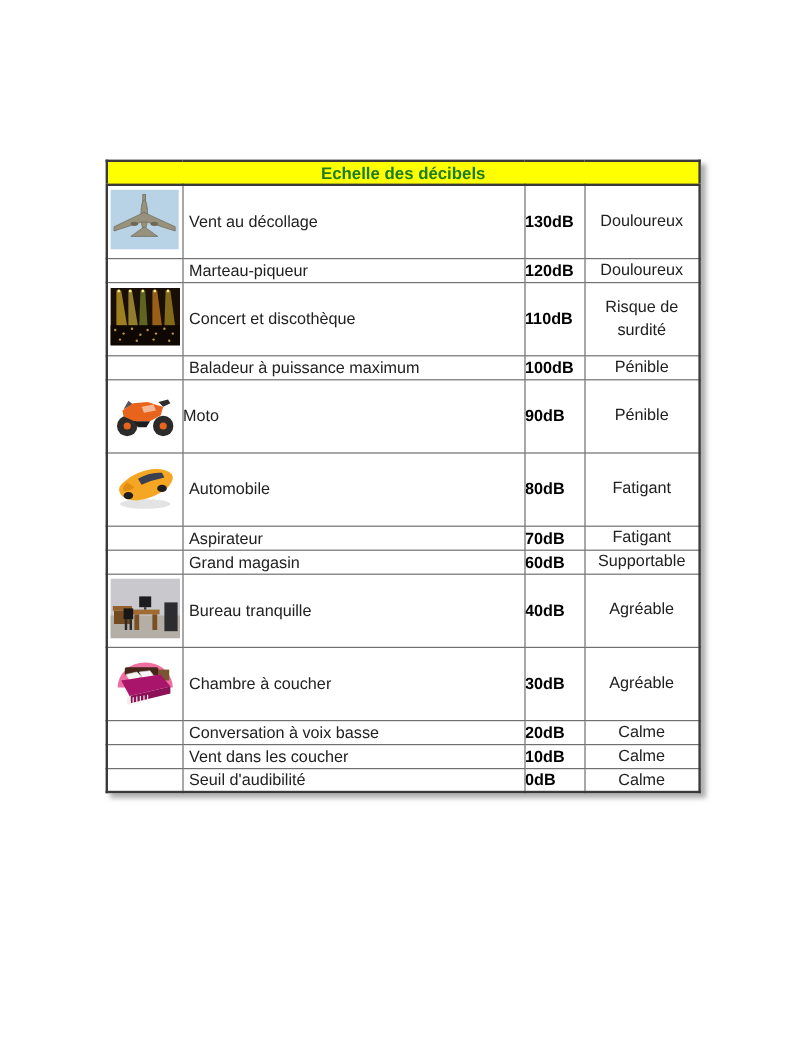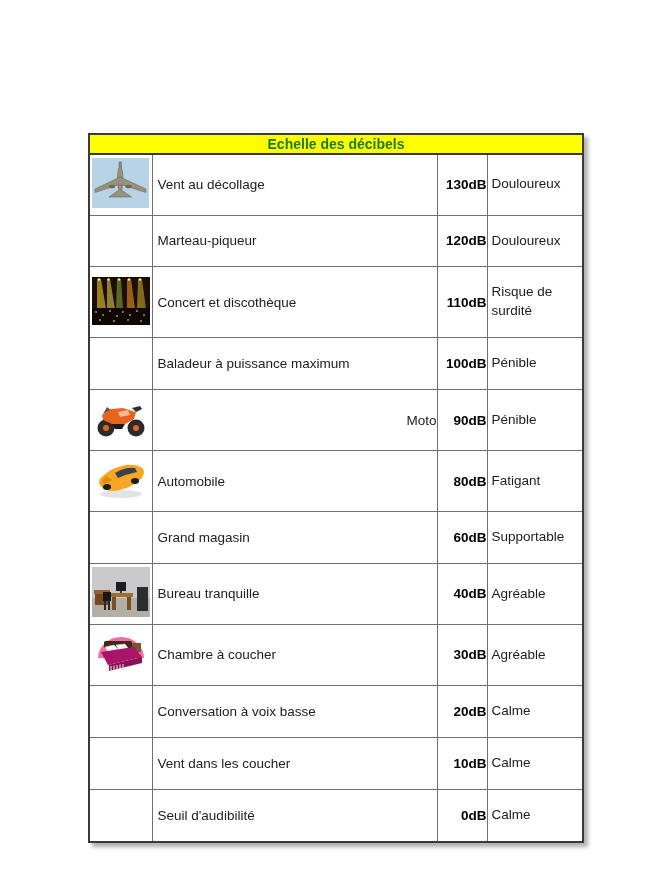--- a/index.html
+++ b/index.html
@@ -36,23 +36,23 @@
     font-size:13.5px;color:var(--text);
     padding:0;vertical-align:middle;
     overflow:hidden;
   }
   col.c-img{width:63px;}
   col.c-label{width:285px;}
   col.c-db{width:50px;}
   col.c-level{width:96px;}
   td.img-cell{text-align:center;}
   td.label-cell{padding-left:5px;text-align:left;}
-  td.label-cell.center{text-align:right;padding-left:0;}
-  td.db-cell{text-align:right;font-weight:bold;color:#000;}
-  td.level-cell{padding:16px 4px;line-height:1.4;}
+  td.label-cell.center{text-align:left;padding-left:0;}
+  td.db-cell{text-align:left;font-weight:bold;color:#000;}
+  td.level-cell{text-align:center;padding:0 4px;line-height:1.4;}
   tr.tall td{height:61px;}
   tr.short td{height:20px;}
   .img-wrap{display:inline-block;line-height:0;}
   .img-wrap svg{display:block;}
 </style>
 </head>
 <body>
 
 <div class="canvas">
   <table class="db-table">
@@ -157,20 +157,26 @@
                 <path d="M11 29 Q9 26 14 22 L20 26 Q15 30 11 29 Z" fill="#e08c0e"></path>
                 <ellipse cx="15" cy="33" rx="4" ry="3" fill="#1f1f1f"></ellipse>
                 <ellipse cx="43" cy="27" rx="4" ry="3" fill="#1f1f1f"></ellipse>
               </svg></span></td>
     <td class="label-cell">Automobile</td>
     <td class="db-cell">80dB</td>
     <td class="level-cell">Fatigant</td>
   </tr>
         <tr class="short">
     <td class="img-cell"></td>
+    <td class="label-cell">Aspirateur</td>
+    <td class="db-cell">70dB</td>
+    <td class="level-cell">Fatigant</td>
+  </tr>
+        <tr class="short">
+    <td class="img-cell"></td>
     <td class="label-cell">Grand magasin</td>
     <td class="db-cell">60dB</td>
     <td class="level-cell">Supportable</td>
   </tr>
         <tr class="tall">
     <td class="img-cell"><span class="img-wrap"><svg width="58" height="50" viewBox="0 0 58 50">
                 <rect width="58" height="50" fill="#c9c9cd"></rect>
                 <rect y="31" width="58" height="19" fill="#b3aea6"></rect>
                 <rect x="45" y="20" width="11" height="24" fill="#2d2d30"></rect>
                 <rect x="2" y="23" width="16" height="4" fill="#96622c"></rect>

